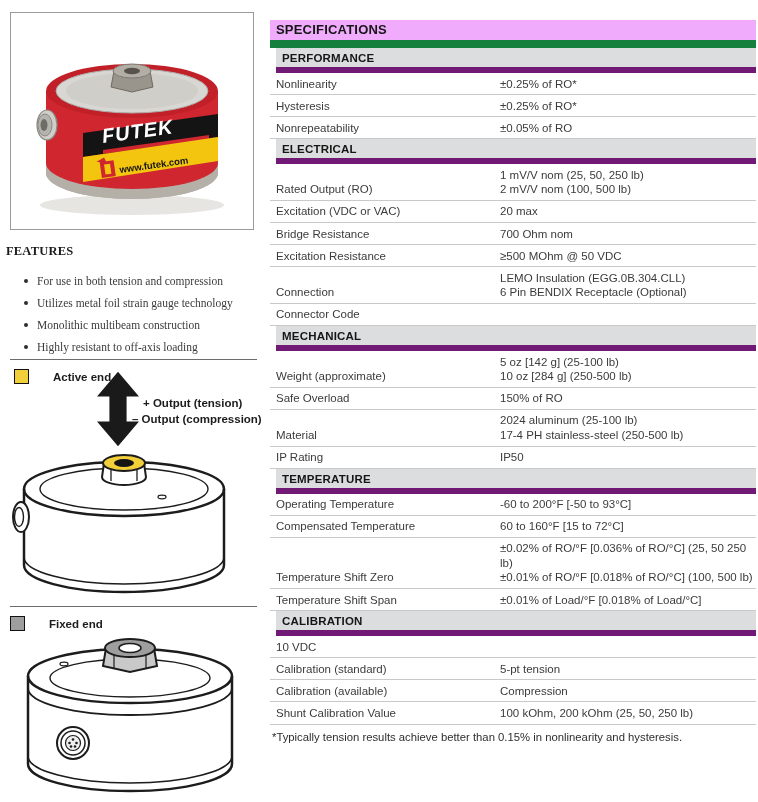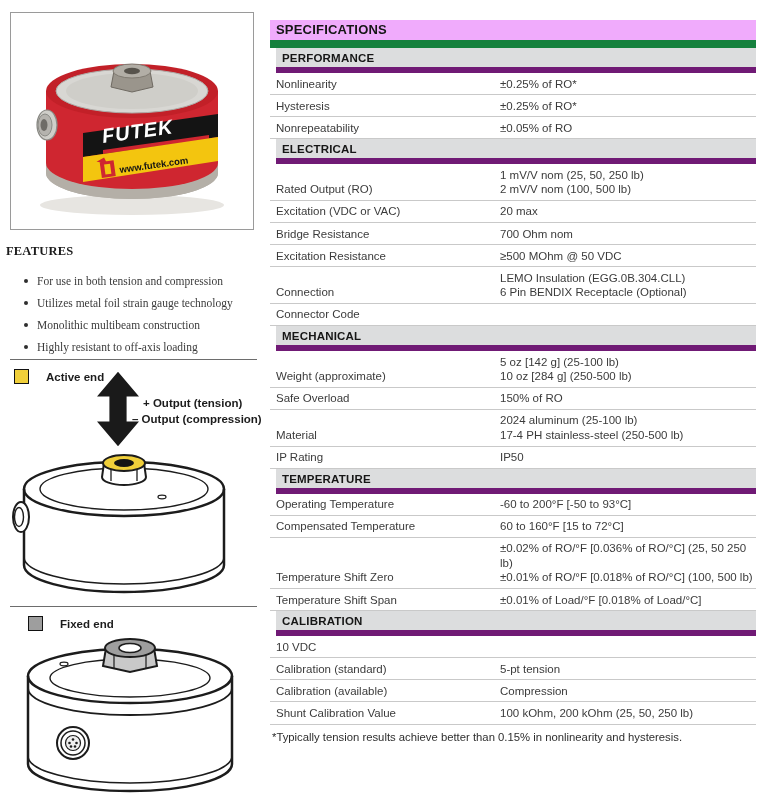--- a/index.html
+++ b/index.html
@@ -12,23 +12,23 @@
   #photo-box{position:absolute;left:10px;top:12px;width:244px;height:218px;
     border:1px solid #9a9a9a;box-sizing:border-box;background:#fff;}
   #features{position:absolute;left:6px;top:244px;width:246px;font-family:Liberation Serif, serif;}
   #features h3{margin:0 0 10px 0;font-size:12.5px;font-weight:bold;color:#1c1c1c;letter-spacing:.2px;}
   #features ul{margin:16px;padding:0;list-style:none;}
   #features li{display:flex;align-items:flex-start;font-size:11.5px;line-height:13px;margin-bottom:9px;color:#3b3b3b;}
   #features .dot{flex:none;width:4px;height:4px;border-radius:50%;background:#2e2e2e;margin:4px 9px 0 2px;}
   .col-divider{position:absolute;left:10px;width:247px;border-top:1.5px solid #6d6d6d;}
   #divider1{top:359px;}
   #divider2{top:606px;}
-  .legend{position:absolute;display:flex;align-items:center;gap:17px;}
+  .legend{position:absolute;display:flex;align-items:center;gap:24px;}
   #active-legend{left:14px;top:369px;}
-  #fixed-legend{left:28px;top:616px;}
+  #fixed-legend{left:10px;top:616px;}
   .swatch{width:15px;height:15px;border:1.5px solid #111;box-sizing:border-box;}
   .legend-label{font-size:11.5px;font-weight:bold;color:#1c1c1c;}
   #arrow-wrap{position:absolute;left:97px;top:371px;width:42px;height:76px;}
   .out-label{position:absolute;font-size:11.5px;font-weight:bold;color:#1c1c1c;white-space:nowrap;}
   #out-tension{left:143px;top:397px;}
   #out-compression{left:132px;top:413px;}
   #active-drawing{position:absolute;left:12px;top:447px;width:228px;height:154px;}
   #fixed-drawing{position:absolute;left:16px;top:636px;width:232px;height:162px;}
   
   #spec-panel{position:absolute;left:270px;top:20px;width:486px;font-size:11.5px;}

